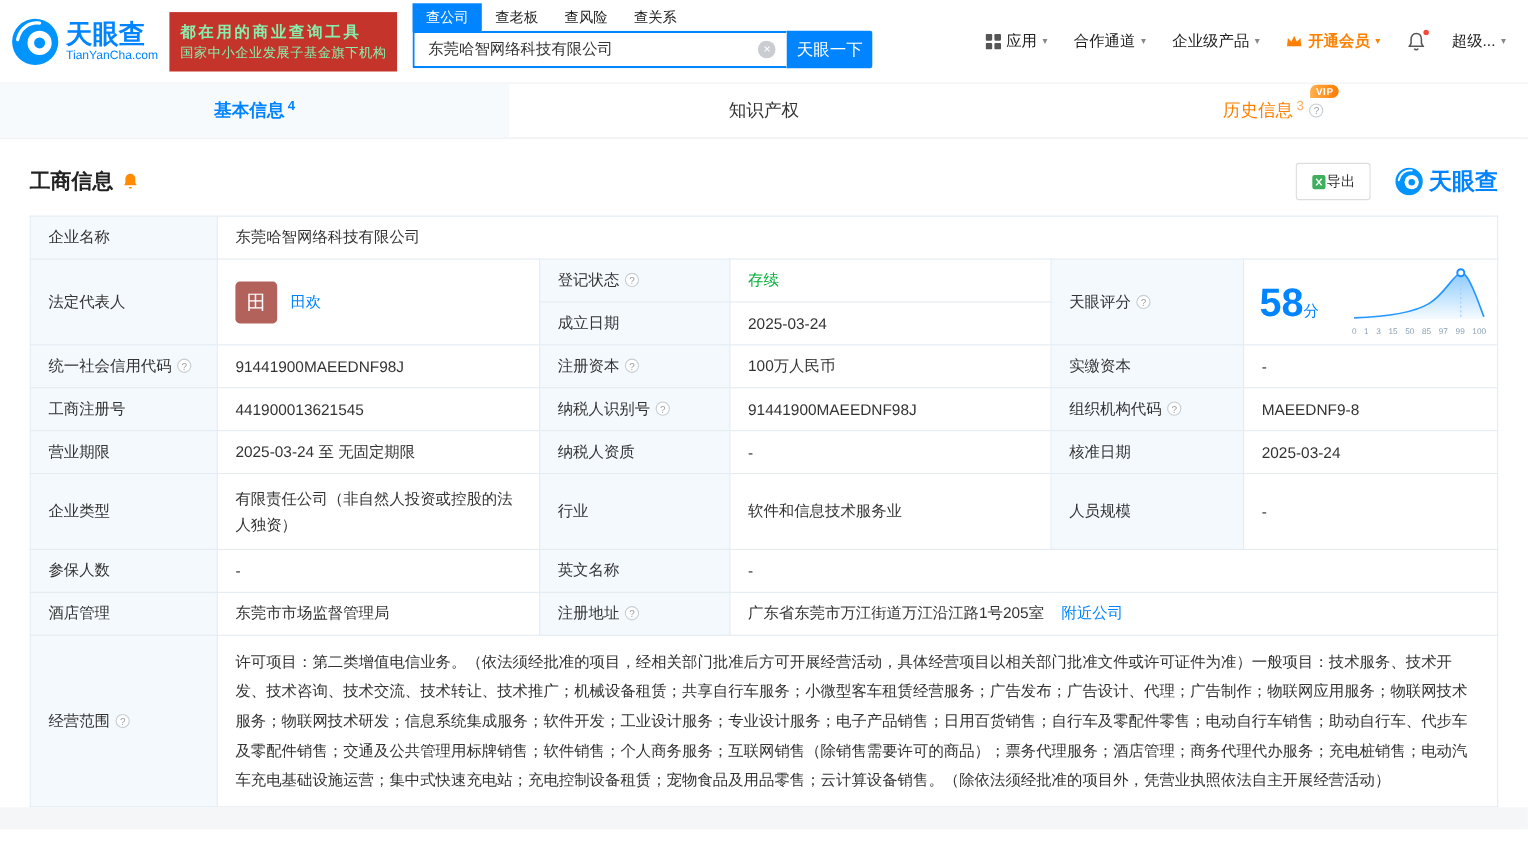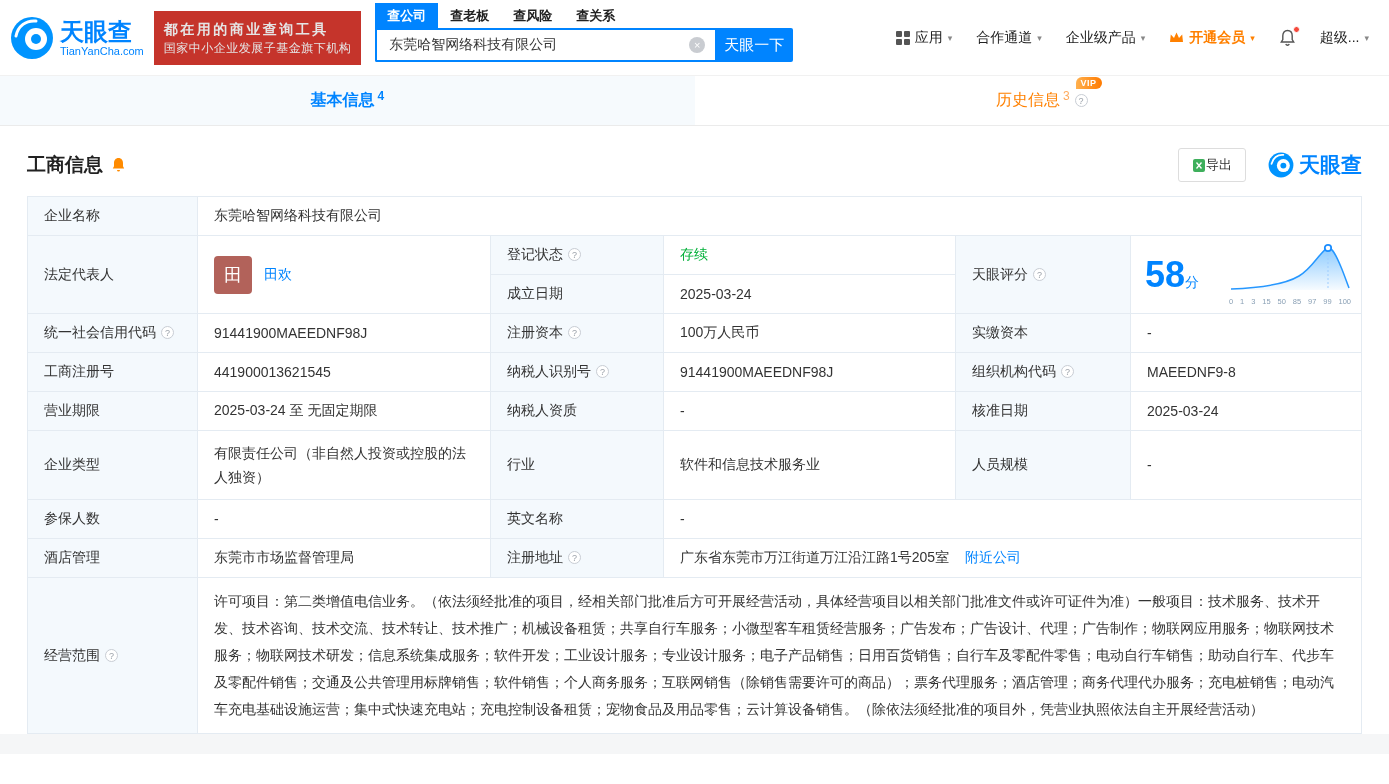--- a/index.html
+++ b/index.html
@@ -6,26 +6,26 @@
   body {
     width: 1389px; height: 784px; overflow: hidden;
     font-family: "Liberation Sans", "DejaVu Sans", sans-serif;
     background: #fff; color: #333; position: relative;
   }
   
   .topbar { height: 76px; display: flex; align-items: center; padding: 0 20px 0 10px; border-bottom: 1px solid #f1f1f1; }
   .logo { display: flex; align-items: center; gap: 6px; }
   .logo-text .cn { font-size: 24px; font-weight: bold; color: #0084ff; line-height: 26px; }
   .logo-text .en { font-size: 11px; color: #0084ff; }
-  .slogan { background: #c5342b; color: #e5e5e5; padding: 8px 10px; margin-left: 10px; }
+  .slogan { background: #c5342b; color: #86efac; padding: 8px 10px; margin-left: 10px; }
   .slogan .l1 { font-size: 14px; font-weight: bold; letter-spacing: 2.5px; line-height: 20px; white-space: nowrap; }
   .slogan .l2 { font-size: 12px; letter-spacing: .5px; line-height: 18px; white-space: nowrap; }
   .search-area { margin-left: 14px; align-self: flex-start; margin-top: 3px; }
   .search-tabs { display: flex; align-items: center; height: 25px; font-size: 13px; }
-  .stab { padding: 4px 12px; cursor: pointer; color: #222; font-weight: bold; }
+  .stab { padding: 4px 12px; cursor: pointer; color: #222; }
   .stab.active { background: #0084ff; color: #fff; }
   .search-row { display: flex; }
   .input-wrap { position: relative; }
   input.search { width: 340px; height: 34px; border: 2px solid #0084ff; border-right: none; padding: 0 32px 0 12px; font-size: 14px; color: #333; outline: none; border-radius: 2px 0 0 2px; font-family: inherit; }
   .clear-btn { position: absolute; right: 10px; top: 50%; transform: translateY(-50%); width: 16px; height: 16px; border-radius: 50%; background: #c9ccd1; color: #fff; font-size: 11px; line-height: 16px; text-align: center; cursor: pointer; }
   .search-btn { width: 78px; height: 34px; background: #0084ff; color: #fff; border: none; font-size: 15px; cursor: pointer; border-radius: 0 2px 2px 0; font-family: inherit; }
   .top-nav { margin-left: auto; display: flex; align-items: center; gap: 24px; font-size: 14px; color: #222; white-space: nowrap; }
   .nav-item { display: flex; align-items: center; gap: 5px; cursor: pointer; }
   .caret { font-size: 9px; color: #888; }
   .nav-item.vip { color: #ff8000; font-weight: bold; }
@@ -142,20 +142,23 @@
       <span class="caret">▾</span>
     </span>
   </nav>
 </header>
 
 <nav class="page-tabs">
   <div class="ptab active">
     <span>基本信息</span>
     <span class="cnt">4</span>
   </div>
+  <div class="ptab">
+    <span>知识产权</span>
+  </div>
   <div class="ptab history">
     <span class="tab-inner">
       <span>历史信息</span>
       <span class="cnt">3</span>
       <span class="vip-badge">VIP</span>
       <span class="help">?</span>
     </span>
   </div>
 </nav>
 

